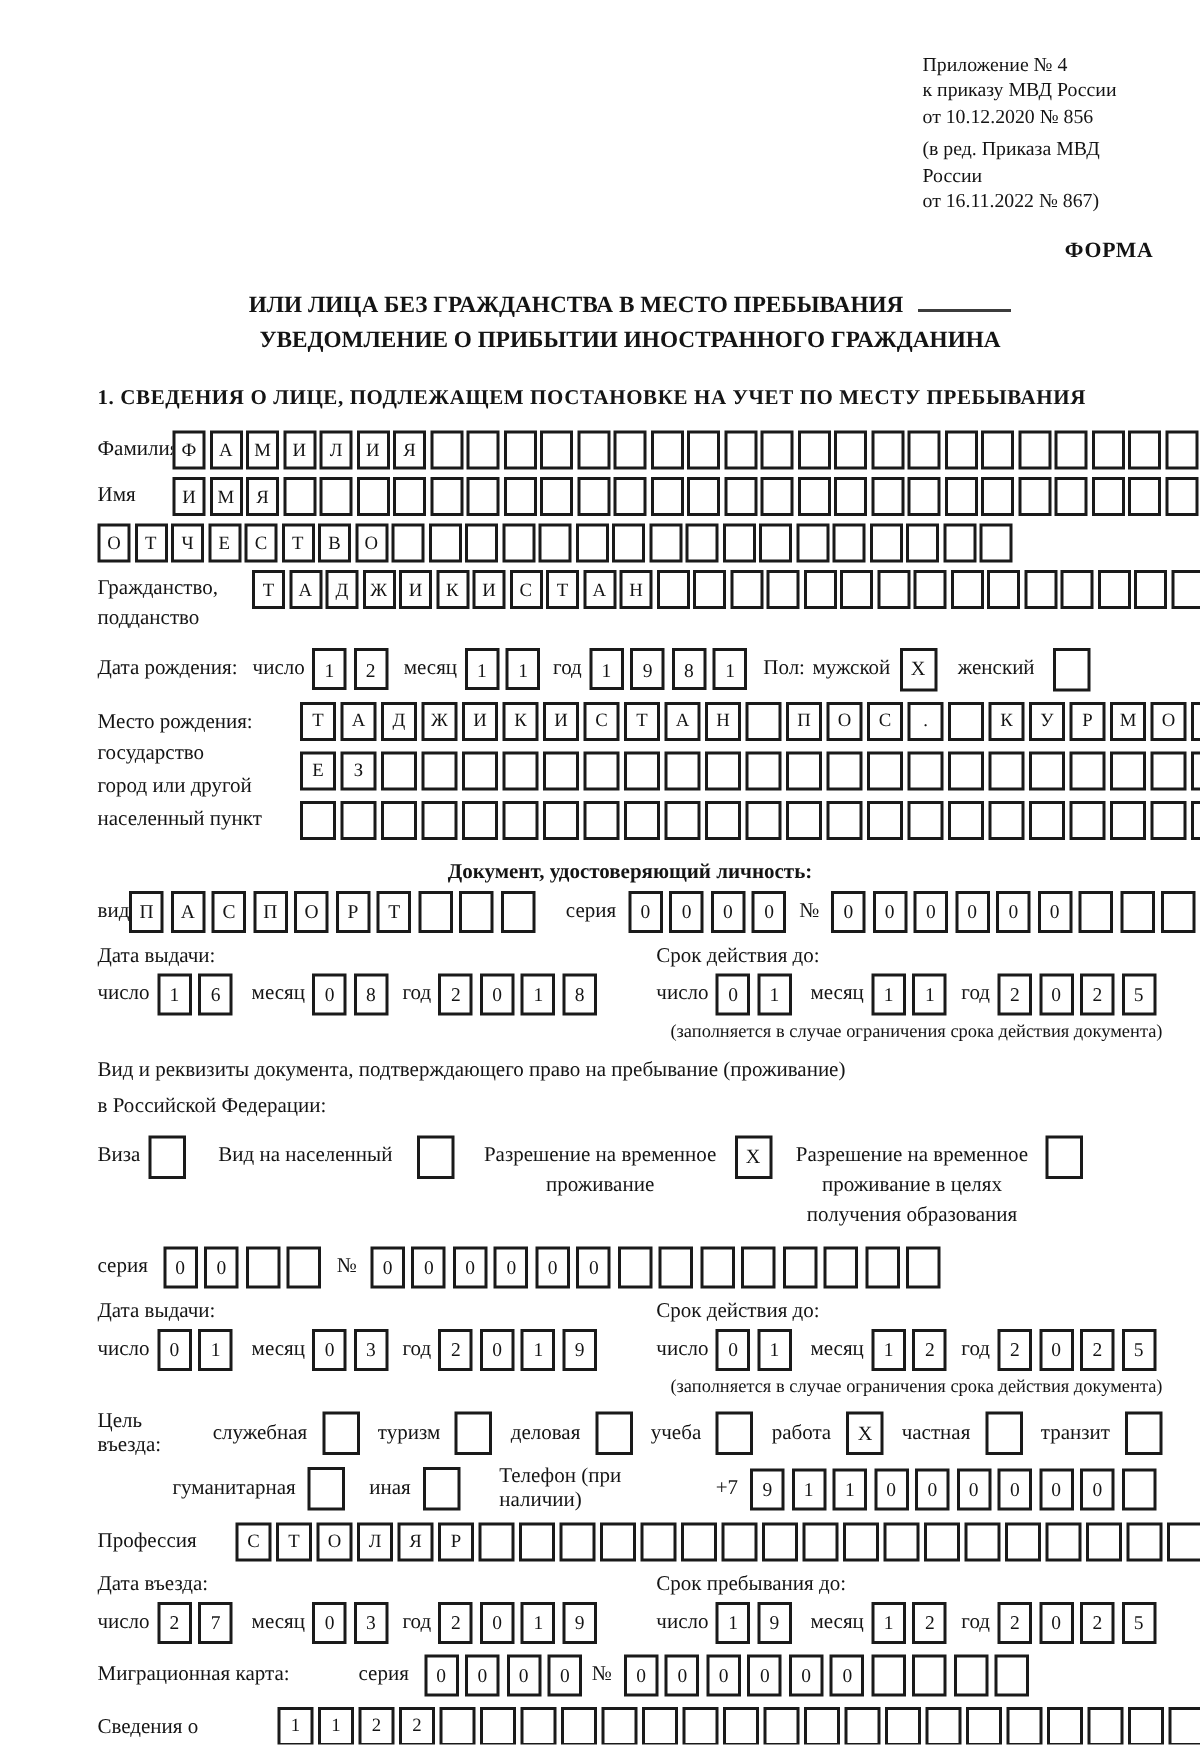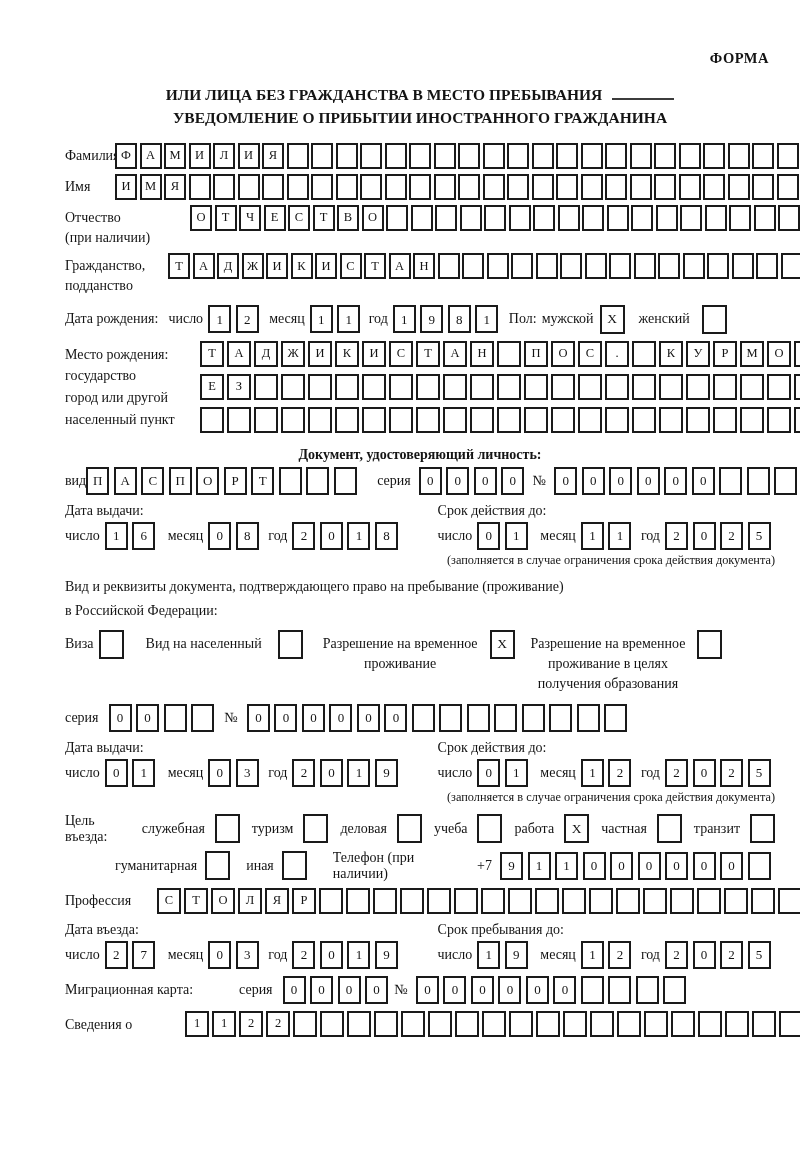--- a/index.html
+++ b/index.html
@@ -46,28 +46,36 @@
   .purpose-row .cb{margin-right:12px;margin-left:4px;}
   .hum-row{display:flex;align-items:center;margin-top:5px;margin-left:50px;}
   .hum-row .cb{margin-left:8px;}
   .migr-row{display:flex;align-items:center;margin-top:7px;}
 </style>
 </head>
 <body>
 
 <div class="page">
 
+  <div class="appendix">
+    <div>Приложение № 4</div>
+    <div>к приказу МВД России</div>
+    <div>от 10.12.2020 № 856</div>
+    <div class="gap">(в ред. Приказа МВД России</div>
+    <div>от 16.11.2022 № 867)</div>
+  </div>
 
   <div class="forma">ФОРМА</div>
 
   <div class="title">
     <div><span>ИЛИ ЛИЦА БЕЗ ГРАЖДАНСТВА В МЕСТО ПРЕБЫВАНИЯ</span><span class="uline"></span></div>
     <div>УВЕДОМЛЕНИЕ О ПРИБЫТИИ ИНОСТРАННОГО ГРАЖДАНИНА</div>
   </div>
 
+  <div class="sec1">1. СВЕДЕНИЯ О ЛИЦЕ, ПОДЛЕЖАЩЕМ ПОСТАНОВКЕ НА УЧЕТ ПО МЕСТУ ПРЕБЫВАНИЯ</div>
 
   <div class="frow" style="margin-top:13px;">
     <div class="flabel w50">Фамилия</div>
     <div class="cellrow">
         <span class="cell">Ф</span>
         <span class="cell">А</span>
         <span class="cell">М</span>
         <span class="cell">И</span>
         <span class="cell">Л</span>
         <span class="cell">И</span>
@@ -124,24 +132,20 @@
         <span class="cell"></span>
         <span class="cell"></span>
         <span class="cell"></span>
         <span class="cell"></span>
         <span class="cell"></span>
         <span class="cell"></span>
       </div>
   </div>
 
   <div class="frow">
-    <div class="flabel w125">
-      <div>Отчество</div>
-      <div>(при наличии)</div>
-    </div>
     <div class="cellrow">
         <span class="cell">О</span>
         <span class="cell">Т</span>
         <span class="cell">Ч</span>
         <span class="cell">Е</span>
         <span class="cell">С</span>
         <span class="cell">Т</span>
         <span class="cell">В</span>
         <span class="cell">О</span>
         <span class="cell"></span>

